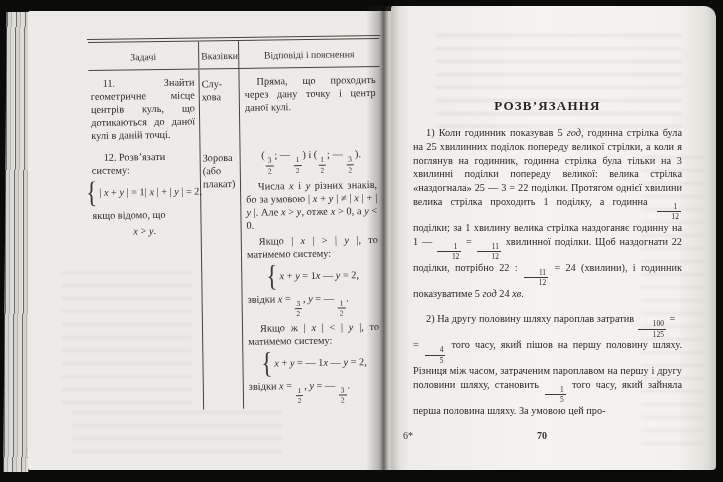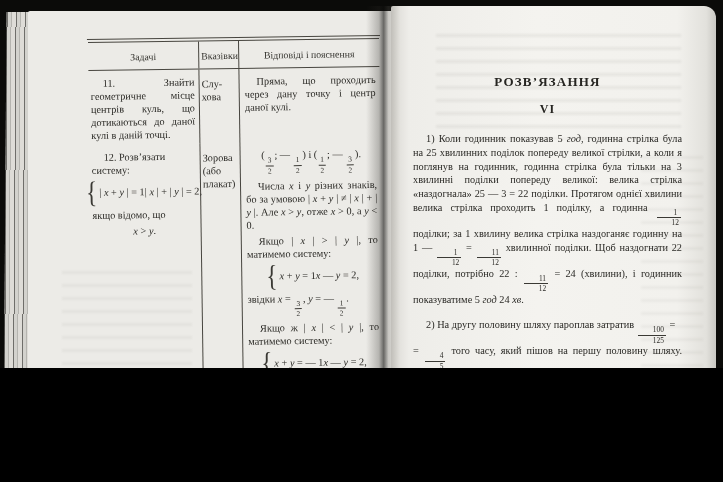--- a/index.html
+++ b/index.html
@@ -1,17 +1,17 @@
 <!DOCTYPE html>
 <html><head>
 <meta charset="utf-8">
 <style>
   html,body { margin:0; padding:0; background:#000; }
   .scene {
-    position:relative; width:723px; height:368px; overflow:hidden;
+    position:relative; width:723px; height:482px; overflow:hidden;
     background:#0b0b09;
     font-family:"Liberation Serif", serif;
     color:#2b2a26;
   }
   
   .edge-stack {
     position:absolute; left:5px; top:12px; width:25px; height:460px;
     background:repeating-linear-gradient(90deg,
       #6f6e6a 0 1px, #d3d2cd 1px 4px, #b5b4af 4px 5px, #dedcd7 5px 9px);
     transform:rotate(.4deg);
@@ -23,21 +23,21 @@
     background-color:#ecebe7;
     border-radius:2px 0 0 2px;
   }
   
   .page-right {
     position:absolute; left:391px; top:6px; width:325px; height:464px;
     background:linear-gradient(90deg,#d9d7d2 0,#eeede9 18px,#f4f3ef 45%,#f2f1ed 88%,#e2e1dc 97%,#c9c8c3 100%);
     background-color:#f3f2ee;
     border-radius:2px 12px 4px 2px;
     box-sizing:border-box;
-    padding:68px 22px 0 10px;
+    padding:92px 22px 0 10px;
   }
   
   .gutter {
     position:absolute; left:366px; top:6px; width:34px; height:464px;
     background:linear-gradient(90deg, rgba(40,38,34,0) 0, rgba(40,38,34,.28) 38%,
       rgba(15,15,13,.6) 52%, rgba(90,88,82,.25) 66%, rgba(40,38,34,0) 100%);
     pointer-events:none;
   }
   
   .bottom-edge-1, .bottom-edge-2 {
@@ -216,21 +216,20 @@
         </div>
       </div>
     </div>
   </div>
 
   <div class="page-right">
     <div class="ghost g1"></div>
     <div class="ghost g2"></div>
 
     <h1 class="sol-heading">РОЗВ’ЯЗАННЯ</h1>
-    <h2 class="sec-number">VI</h2>
 
     <p class="body-par">1) Коли годинник показував 5 <i>год</i>, годинна стрілка була на 25 хвилинних поділок попереду великої стрілки, а коли я поглянув на годинник, годинна стрілка була тільки на 3 хвилинні поділки попереду великої: велика стрілка «наздогнала» 25 — 3 = 22 поділки. Протягом однієї хвилини велика стрілка проходить 1 поділку, а годинна <span class="frac">
           <span class="fn">1</span>
           <span class="fd">12</span>
         </span> поділки; за 1 хвилину велика стрілка наздоганяє годинну на 1 — <span class="frac">
           <span class="fn">1</span>
           <span class="fd">12</span>
         </span> = <span class="frac">
           <span class="fn">11</span>
           <span class="fd">12</span>

